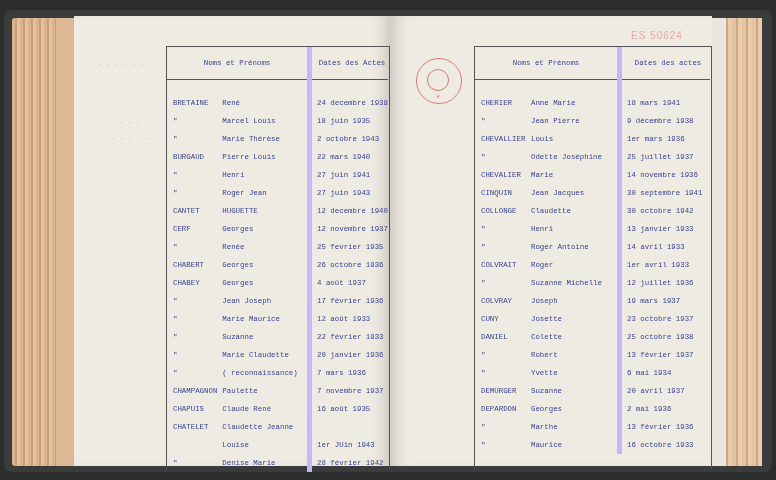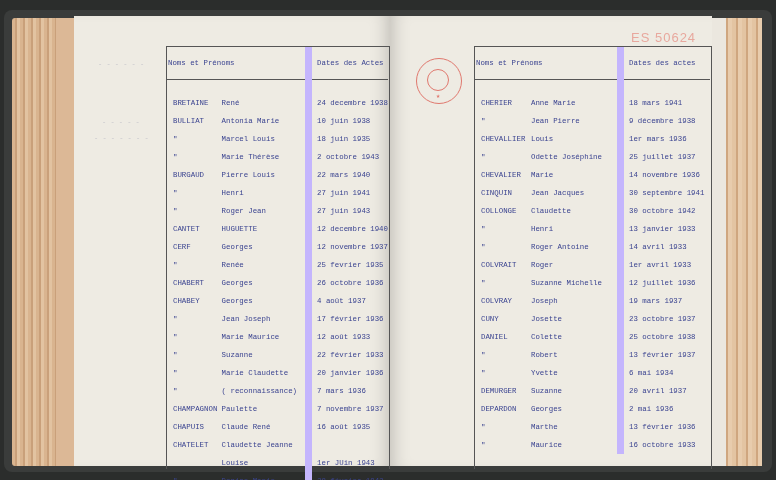--- a/index.html
+++ b/index.html
@@ -7,31 +7,31 @@
   .cover{position:absolute;left:4px;top:10px;width:768px;height:462px;background:#3a3c3b;border-radius:8px;}
   .edge-left{position:absolute;left:12px;top:18px;width:66px;height:448px;background:repeating-linear-gradient(90deg,#d9b48f 0 3px,#c9a07a 3px 5px,#e2c3a1 5px 8px);border-radius:3px 0 0 3px;}
   .edge-left .face{position:absolute;right:0;top:0;width:22px;height:100%;background:#dcb896;}
   .edge-right{position:absolute;left:712px;top:18px;width:50px;height:448px;background:repeating-linear-gradient(90deg,#e3c4a2 0 4px,#cfa67f 4px 6px,#e8ccad 6px 10px);}
   .edge-right .inner{position:absolute;left:0;top:0;width:14px;height:100%;background:#ebe7df;}
   .page{position:absolute;top:16px;height:450px;background:#eeebe3;}
   .page-left{left:74px;width:316px;box-shadow:inset -14px 0 18px -12px rgba(0,0,0,.22);}
   .page-right{left:390px;width:322px;box-shadow:inset 14px 0 18px -12px rgba(0,0,0,.22);}
   .ghost{position:absolute;color:#c6c6cc;font-size:7px;white-space:nowrap;}
   table.reg{position:absolute;border-collapse:collapse;color:#3a4390;font-size:7.4px;}
-  table.reg th{font-weight:normal;height:30px;border-bottom:1px solid #555;vertical-align:middle;text-align:left;}
+  table.reg th{font-weight:normal;height:30px;border-bottom:1px solid #555;vertical-align:middle;text-align:center;}
   table.reg td{height:18px;padding:0;white-space:nowrap;}
-  table.reg .c-date{border-left:7px solid #c4b5fd;padding-left:5px;font-family:Liberation Mono, monospace;}
+  table.reg .c-date{border-left:5px solid #c4b5fd;padding-left:5px;font-family:Liberation Mono, monospace;}
   table.reg td.c-sur{padding-left:6px;width:50px;margin-left:20px;}
   table.reg td.c-given{width:86px;}
   table.reg tr.pad td{height:14px;}
   .frame{position:absolute;border:1px solid #555;border-bottom:none;}
   .stamp{position:absolute;left:416px;top:58px;width:44px;height:44px;border:1.5px solid #e0786e;border-radius:50%;}
   .stamp::before{content:"";position:absolute;left:10px;top:10px;width:20px;height:20px;border:1px solid #e0786e;border-radius:50%;}
   .stamp .star{position:absolute;left:19px;top:33px;color:#e0786e;font-size:7px;}
-  .ref{position:absolute;left:631px;top:30px;color:#e8a89e;font-size:13px;letter-spacing:1px;font-family:"Liberation Sans",sans-serif;}
+  .ref{position:absolute;left:631px;top:30px;color:#e8a89e;font-size:10px;letter-spacing:1px;font-family:"Liberation Sans",sans-serif;}
 </style>
 </head>
 <body>
 
 <div class="cover"></div>
 <div class="edge-left">
     <div class="face"></div>
   </div>
 <div class="edge-right">
     <div class="inner"></div>
@@ -63,25 +63,20 @@
       <tr class="pad">
         <td colspan="2"></td>
         <td class="c-date"></td>
       </tr>
       <tr>
         <td class="c-sur">BRETAINE</td>
         <td class="c-given">René</td>
         <td class="c-date">24 decembre 1938</td>
       </tr>
       <tr>
-        <td class="c-sur">BULLIAT</td>
-        <td class="c-given">Antonia  Marie</td>
-        <td class="c-date">10 juin 1938</td>
-      </tr>
-      <tr>
         <td class="c-sur">"</td>
         <td class="c-given">Marcel Louis</td>
         <td class="c-date">18 juin 1935</td>
       </tr>
       <tr>
         <td class="c-sur">"</td>
         <td class="c-given">Marie Thérèse</td>
         <td class="c-date">2 octobre 1943</td>
       </tr>
       <tr>

